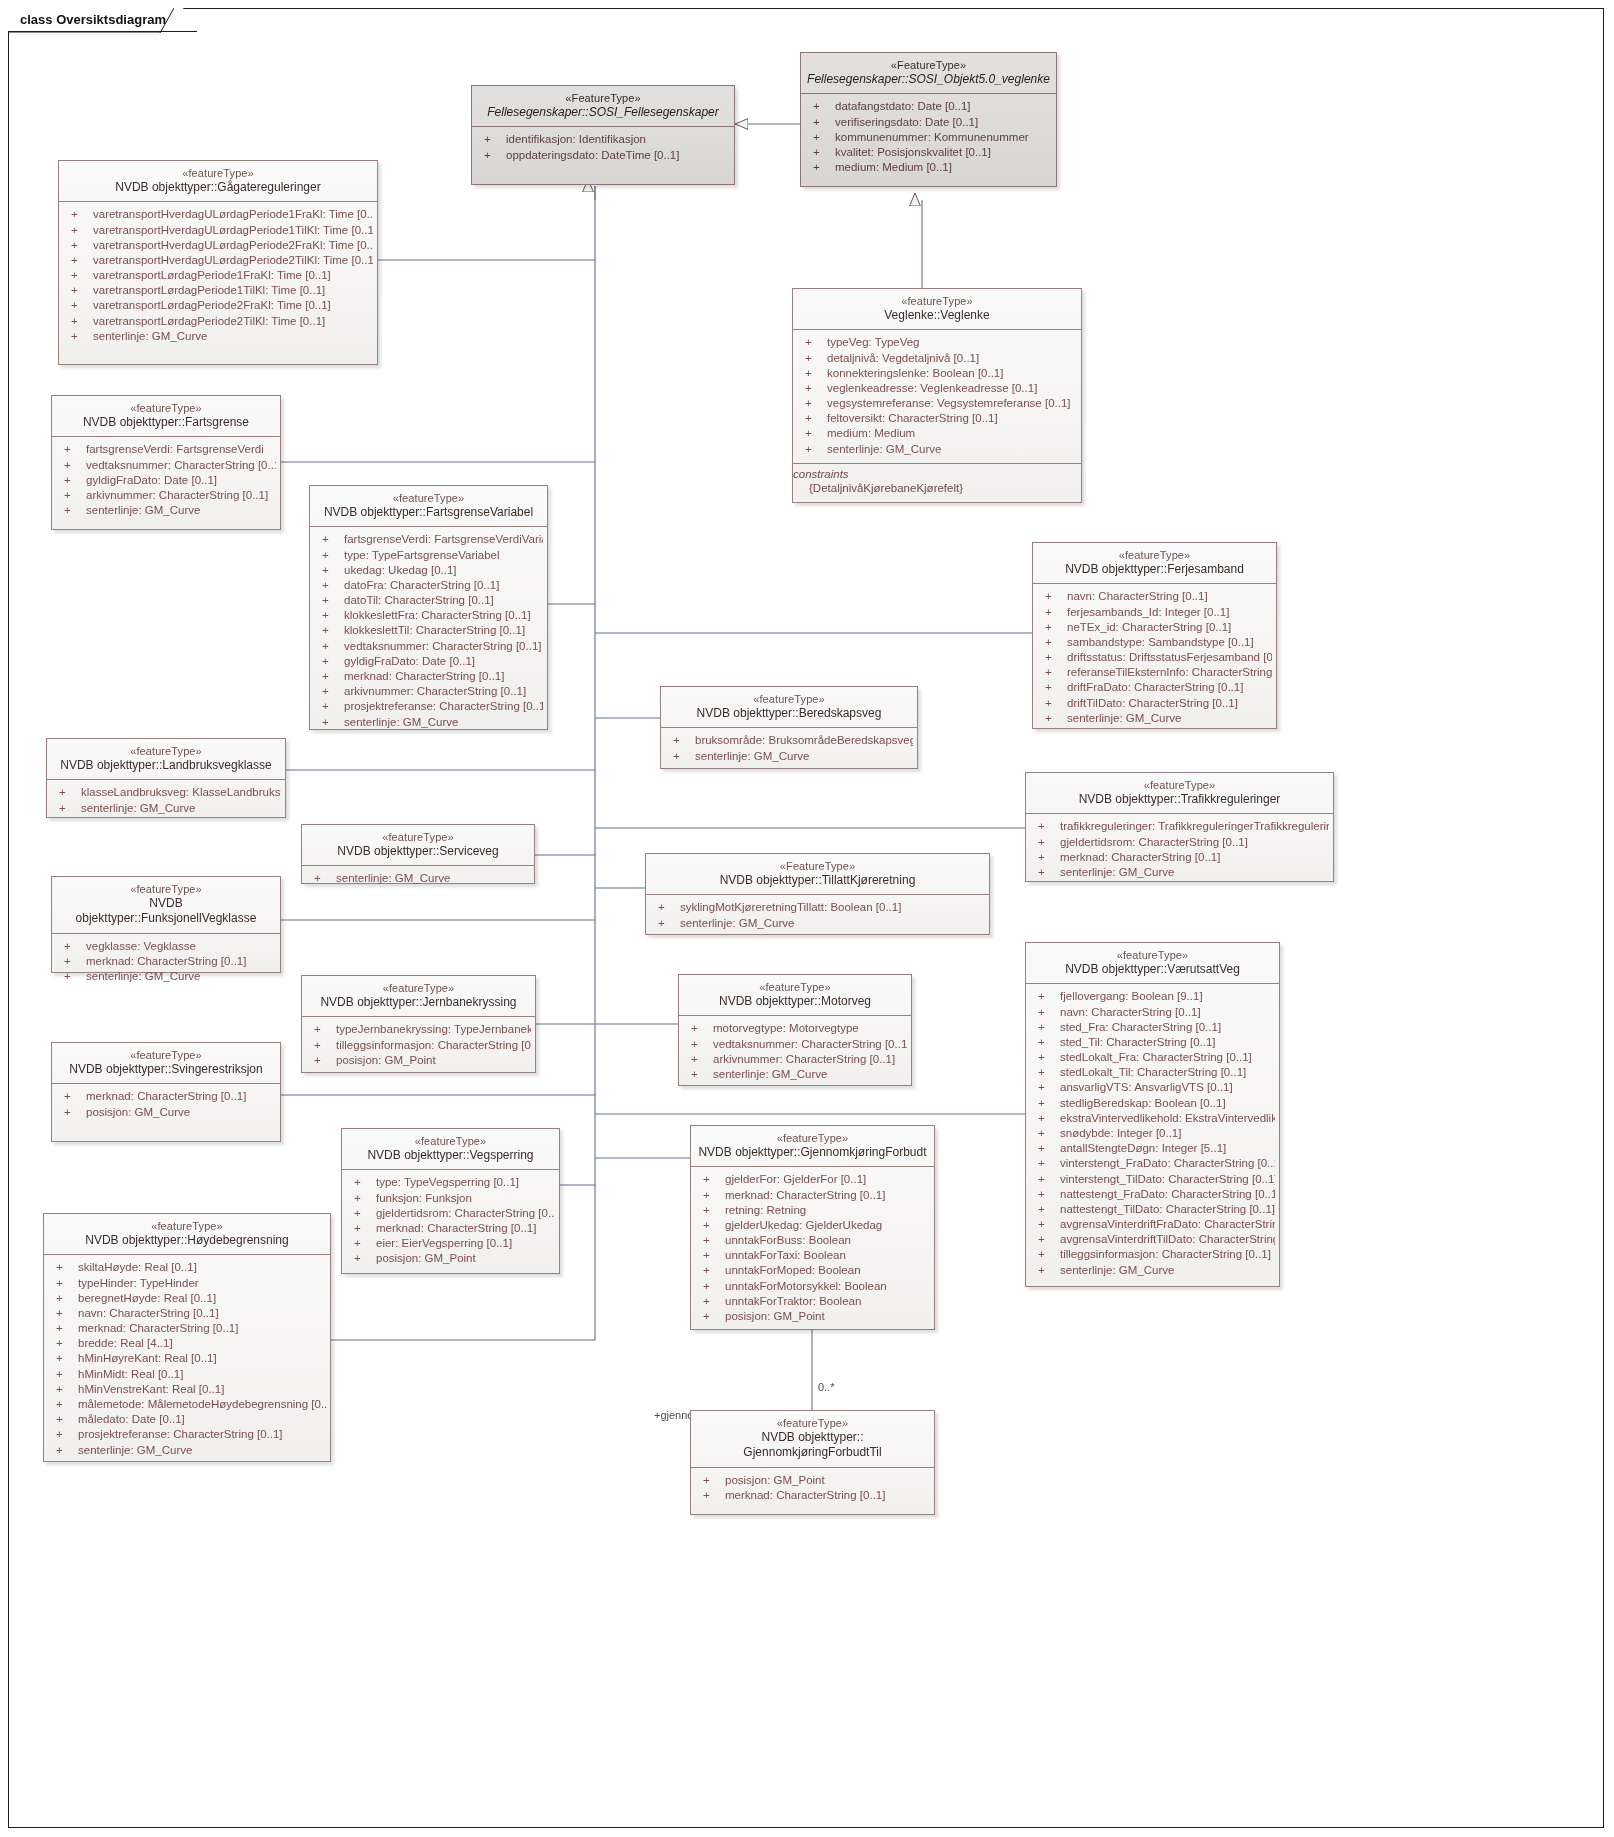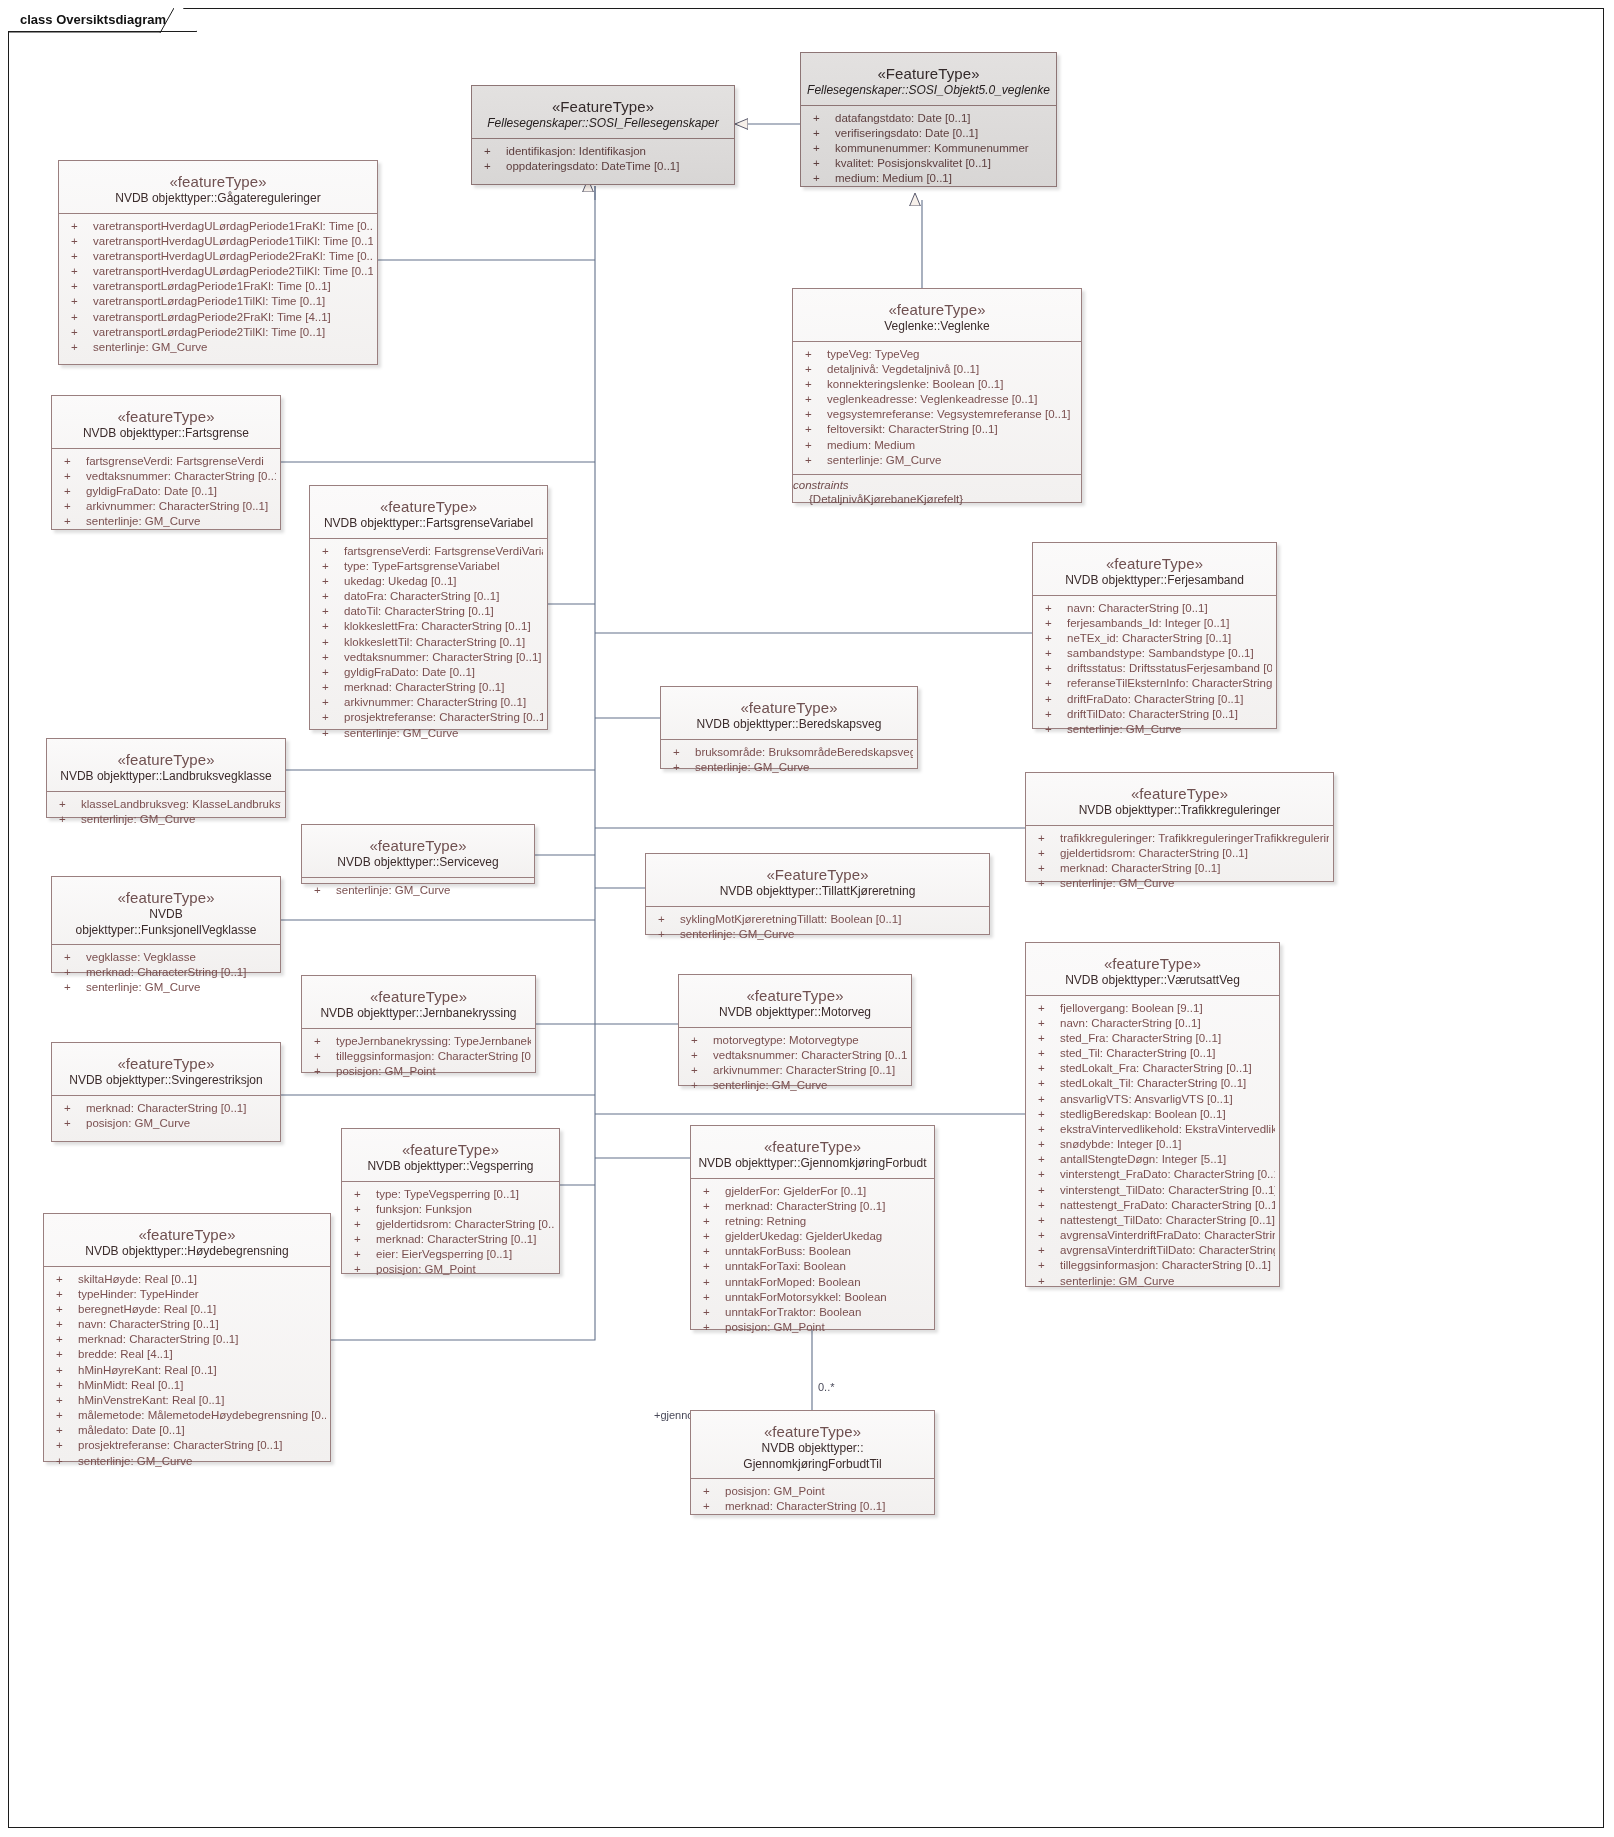--- a/index.html
+++ b/index.html
@@ -63,24 +63,23 @@
   }
   .hdr{
     padding:5px 6px 6px 6px;
     text-align:center;
     line-height:1.28;
     border-bottom:1px solid #9a7f7f;
   }
   .cls.grey .hdr{border-bottom:1px solid #8d7575;}
   .stereo{
     display:block;
-    font-size:15px;
+    font-size:11px;
     color:#6f5050;
     letter-spacing:0.1px;
-    margin-top:6px;
   }
   .cname{
     display:block;
     font-size:12px;
     font-weight:normal;
     color:#3b2b2b;
     white-space:pre-line;
   }
   .cls.grey .cname{font-style:italic;color:#262020;}
   .cls.grey .stereo{color:#33292a;}
@@ -265,21 +264,21 @@
       <div class="attr">
           <span class="vis">+</span>
           <span class="atxt">varetransportLørdagPeriode1FraKl: Time [0..1]</span>
         </div>
       <div class="attr">
           <span class="vis">+</span>
           <span class="atxt">varetransportLørdagPeriode1TilKl: Time [0..1]</span>
         </div>
       <div class="attr">
           <span class="vis">+</span>
-          <span class="atxt">varetransportLørdagPeriode2FraKl: Time [4..1]</span>
+          <span class="atxt">varetransportLørdagPeriode2FraKl: Time [0..1]</span>
         </div>
       <div class="attr">
           <span class="vis">+</span>
           <span class="atxt">varetransportLørdagPeriode2TilKl: Time [0..1]</span>
         </div>
       <div class="attr">
           <span class="vis">+</span>
           <span class="atxt">senterlinje: GM_Curve</span>
         </div>
     </div>

